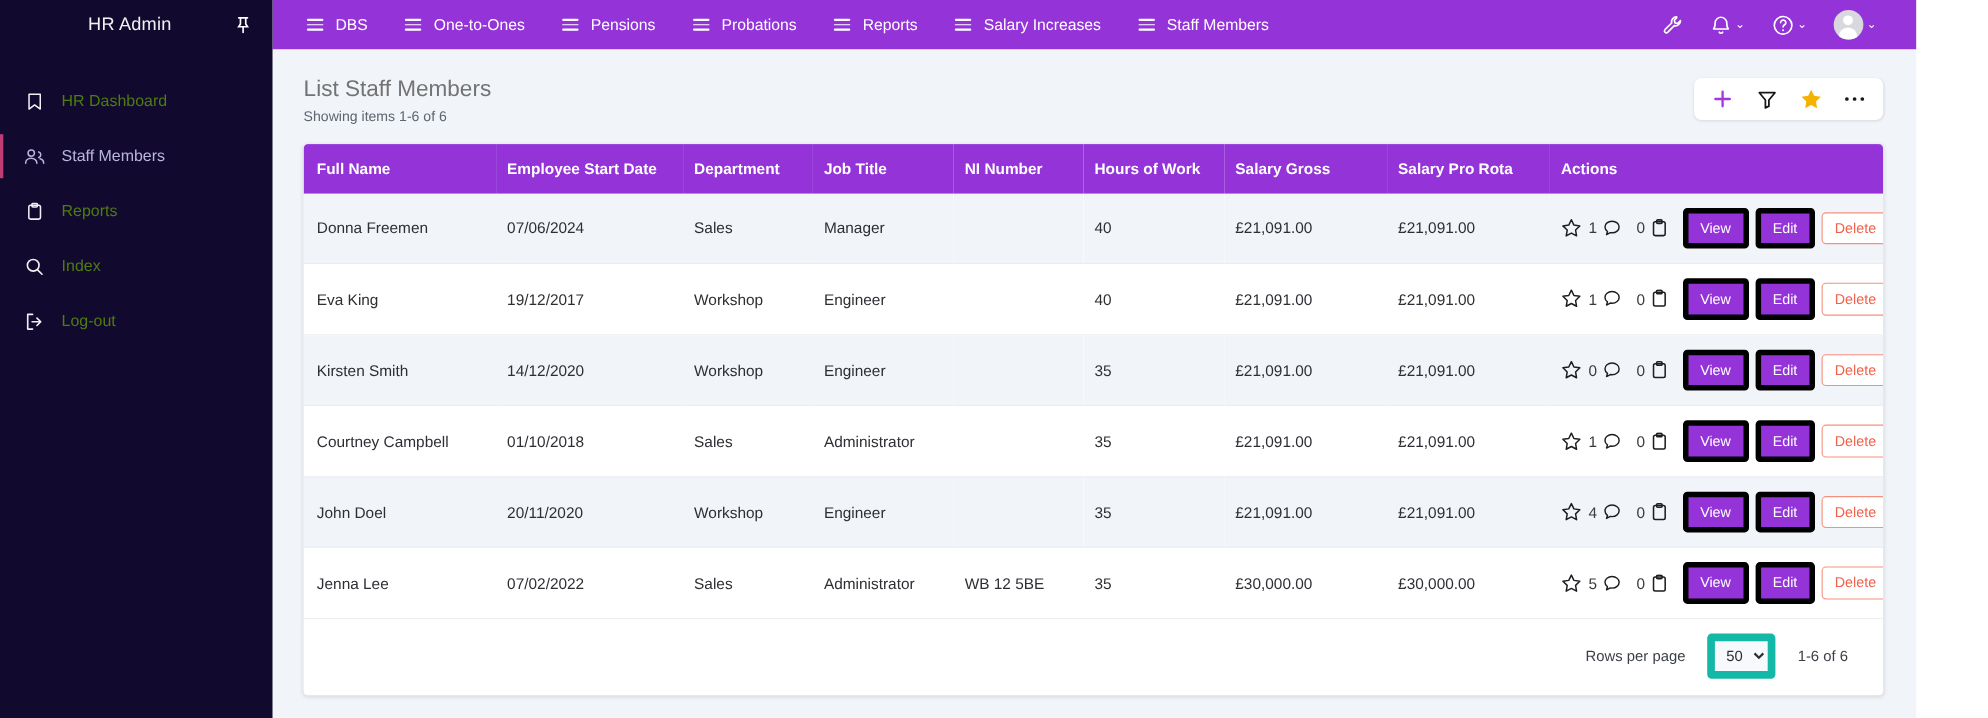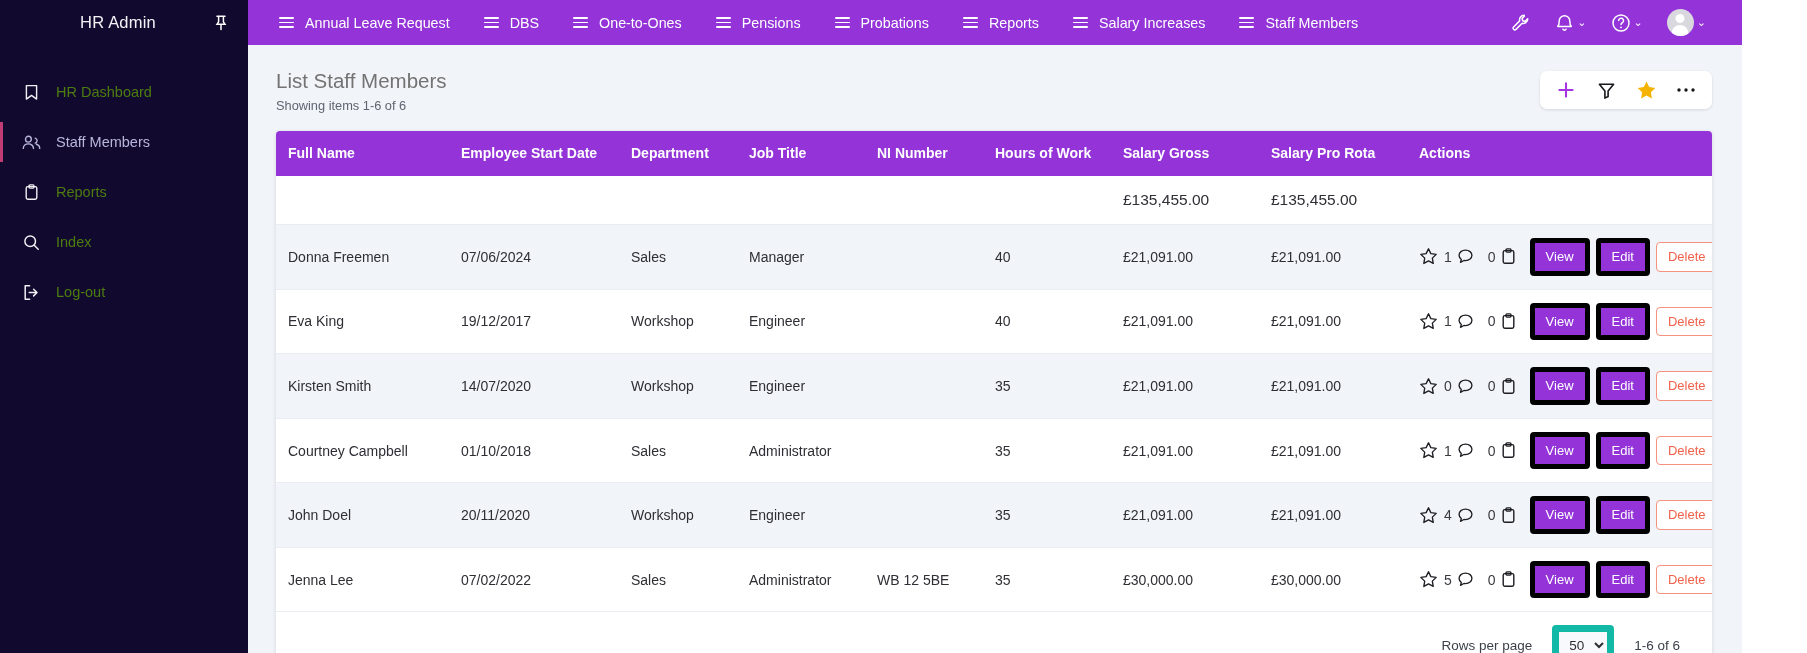--- a/index.html
+++ b/index.html
@@ -237,28 +237,20 @@
         <span>Log-out</span>
       </div>
 
     </nav>
   </aside>
 
   <div class="content">
 
     <header class="topbar">
 
-      <div class="nav-item">
-        <span class="burger">
-            <i></i>
-            <i></i>
-            <i></i>
-          </span>
-        <span>Annual Leave Request</span>
-      </div>
       <div class="nav-item">
         <span class="burger">
             <i></i>
             <i></i>
             <i></i>
           </span>
         <span>DBS</span>
       </div>
       <div class="nav-item">
         <span class="burger">
@@ -392,31 +384,20 @@
               <th class="c-dept">Department</th>
               <th class="c-job">Job Title</th>
               <th class="c-ni">NI Number</th>
               <th class="c-hours">Hours of Work</th>
               <th class="c-gross">Salary Gross</th>
               <th class="c-pro">Salary Pro Rota</th>
               <th class="c-actions">Actions</th>
             </tr>
           </thead>
           <tbody id="table-body">
-              <tr class="totals">
-                <td class="c-name"></td>
-                <td></td>
-                <td></td>
-                <td></td>
-                <td></td>
-                <td></td>
-                <td>£135,455.00</td>
-                <td>£135,455.00</td>
-                <td></td>
-              </tr>
               <tr class="tint">
                 <td class="c-name">Donna Freemen</td>
                 <td>07/06/2024</td>
                 <td>Sales</td>
                 <td>Manager</td>
                 <td></td>
                 <td>40</td>
                 <td>£21,091.00</td>
                 <td>£21,091.00</td>
                 <td>
@@ -483,21 +464,21 @@
                       </span>
                     </span>
                     <button class="btn btn-view">View</button>
                     <button class="btn btn-edit">Edit</button>
                     <button class="btn btn-delete">Delete</button>
                   </div>
                 </td>
               </tr>
               <tr class="tint">
                 <td class="c-name">Kirsten Smith</td>
-                <td>14/07/2020</td>
+                <td>14/12/2020</td>
                 <td>Workshop</td>
                 <td>Engineer</td>
                 <td></td>
                 <td>35</td>
                 <td>£21,091.00</td>
                 <td>£21,091.00</td>
                 <td>
                   <div class="actions-cell">
                     <span class="star-btn">
                       <svg width="19" height="19" viewBox="0 0 21 21" fill="none" stroke="#1d1d22" stroke-width="1.5" stroke-linejoin="round">

